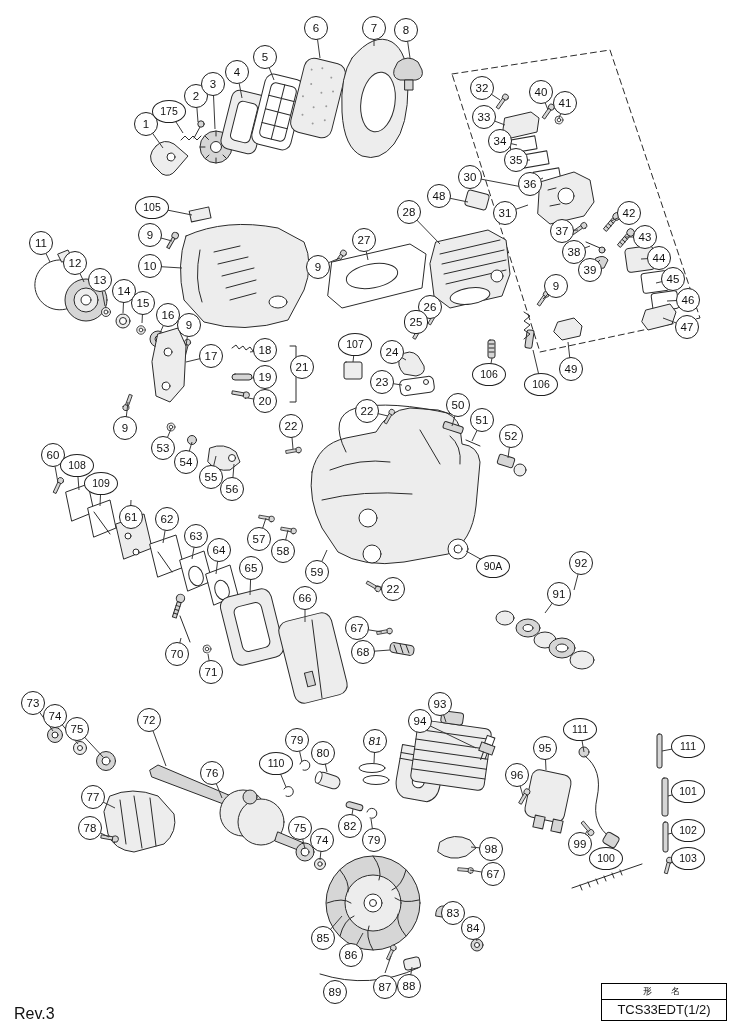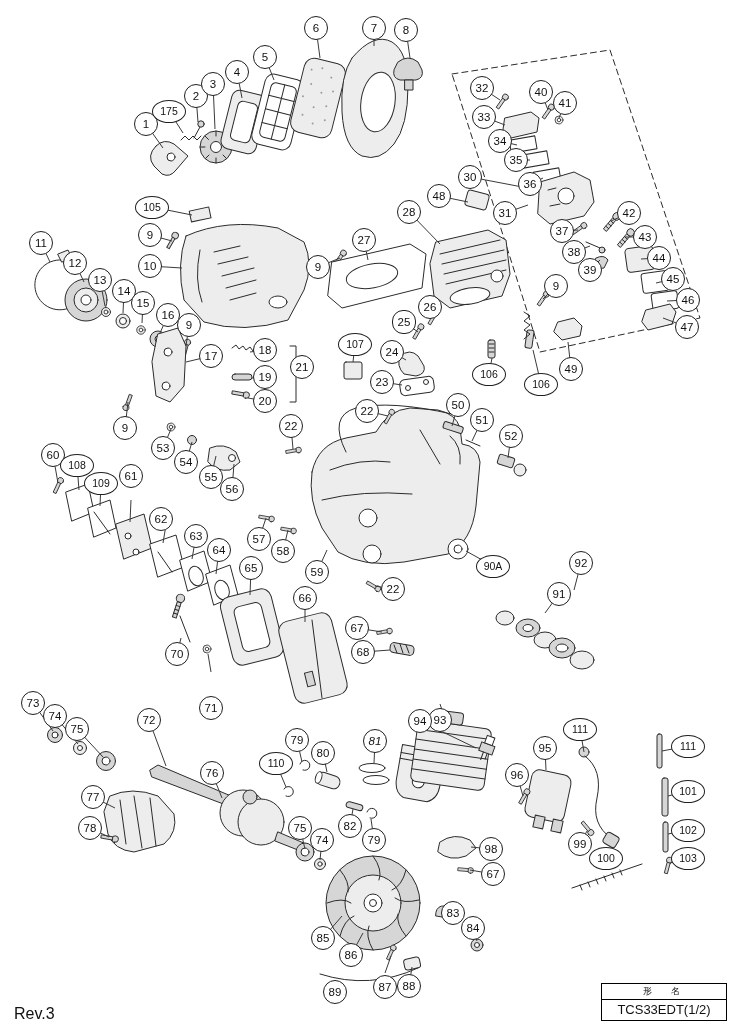--- a/index.html
+++ b/index.html
@@ -537,21 +537,21 @@
       <div class="balloon" style="left: 675px; top: 315px;">47</div>
       <div class="balloon" style="left: 29px; top: 231px;">11</div>
       <div class="balloon" style="left: 63px; top: 251px;">12</div>
       <div class="balloon" style="left: 88px; top: 268px;">13</div>
       <div class="balloon" style="left: 112px; top: 279px;">14</div>
       <div class="balloon" style="left: 131px; top: 291px;">15</div>
       <div class="balloon" style="left: 156px; top: 303px;">16</div>
       <div class="balloon" style="left: 177px; top: 313px;">9</div>
       <div class="balloon" style="left: 544px; top: 274px;">9</div>
       <div class="balloon" style="left: 418px; top: 295px;">26</div>
-      <div class="balloon" style="left: 392px; top: 310px; border-radius: 11px;">25</div>
+      <div class="balloon" style="left: 404px; top: 310px; border-radius: 11px;">25</div>
       <div class="balloon" style="left: 199px; top: 344px;">17</div>
       <div class="balloon" style="left: 253px; top: 338px;">18</div>
       <div class="balloon" style="left: 253px; top: 365px;">19</div>
       <div class="balloon" style="left: 253px; top: 389px;">20</div>
       <div class="balloon" style="left: 290px; top: 355px;">21</div>
       <div class="balloon wide" style="left: 338px; top: 332.5px;">107</div>
       <div class="balloon" style="left: 380px; top: 340px;">24</div>
       <div class="balloon" style="left: 370px; top: 370px;">23</div>
       <div class="balloon" style="left: 559px; top: 357px;">49</div>
       <div class="balloon wide" style="left: 472px; top: 362.5px;">106</div>
@@ -562,42 +562,42 @@
       <div class="balloon" style="left: 470px; top: 408px;">51</div>
       <div class="balloon" style="left: 499px; top: 424px;">52</div>
       <div class="balloon" style="left: 151px; top: 436px;">53</div>
       <div class="balloon" style="left: 174px; top: 450px;">54</div>
       <div class="balloon" style="left: 279px; top: 414px;">22</div>
       <div class="balloon" style="left: 199px; top: 465px;">55</div>
       <div class="balloon" style="left: 220px; top: 477px;">56</div>
       <div class="balloon" style="left: 41px; top: 443px;">60</div>
       <div class="balloon wide" style="left: 60px; top: 453.5px;">108</div>
       <div class="balloon wide" style="left: 84px; top: 471.5px;">109</div>
-      <div class="balloon" style="left: 119px; top: 464px;">61</div>
-      <div class="balloon" style="left: 149px; top: 507px;">62</div>
+      <div class="balloon" style="left: 119px; top: 505px;">61</div>
+      <div class="balloon" style="left: 155px; top: 507px;">62</div>
       <div class="balloon" style="left: 184px; top: 524px;">63</div>
       <div class="balloon" style="left: 207px; top: 538px;">64</div>
       <div class="balloon" style="left: 239px; top: 556px;">65</div>
       <div class="balloon" style="left: 247px; top: 527px;">57</div>
       <div class="balloon" style="left: 271px; top: 539px;">58</div>
       <div class="balloon" style="left: 305px; top: 560px;">59</div>
       <div class="balloon wide" style="left: 476px; top: 554.5px;">90A</div>
       <div class="balloon" style="left: 569px; top: 551px;">92</div>
       <div class="balloon" style="left: 547px; top: 582px;">91</div>
       <div class="balloon" style="left: 293px; top: 586px;">66</div>
       <div class="balloon" style="left: 381px; top: 577px;">22</div>
       <div class="balloon" style="left: 345px; top: 616px;">67</div>
       <div class="balloon" style="left: 351px; top: 640px;">68</div>
       <div class="balloon" style="left: 165px; top: 642px;">70</div>
-      <div class="balloon" style="left: 199px; top: 660px; margin-top: 36px;">71</div>
+      <div class="balloon" style="left: 199px; top: 660px;">71</div>
       <div class="balloon" style="left: 21px; top: 691px;">73</div>
       <div class="balloon" style="left: 43px; top: 704px;">74</div>
       <div class="balloon" style="left: 65px; top: 717px;">75</div>
       <div class="balloon" style="left: 137px; top: 708px;">72</div>
-      <div class="balloon" style="left: 428px; top: 708px;">93</div>
+      <div class="balloon" style="left: 428px; top: 692px;">93</div>
       <div class="balloon" style="left: 408px; top: 709px;">94</div>
       <div class="balloon" style="left: 285px; top: 728px;">79</div>
       <div class="balloon" style="left: 311px; top: 741px;">80</div>
       <div class="balloon" style="left: 363px; top: 729px; font-style: italic;">81</div>
       <div class="balloon wide" style="left: 259px; top: 751.5px;">110</div>
       <div class="balloon" style="left: 200px; top: 761px;">76</div>
       <div class="balloon" style="left: 533px; top: 736px;">95</div>
       <div class="balloon" style="left: 505px; top: 763px;">96</div>
       <div class="balloon wide" style="left: 563px; top: 717.5px;">111</div>
       <div class="balloon wide" style="left: 671px; top: 734.5px;">111</div>

